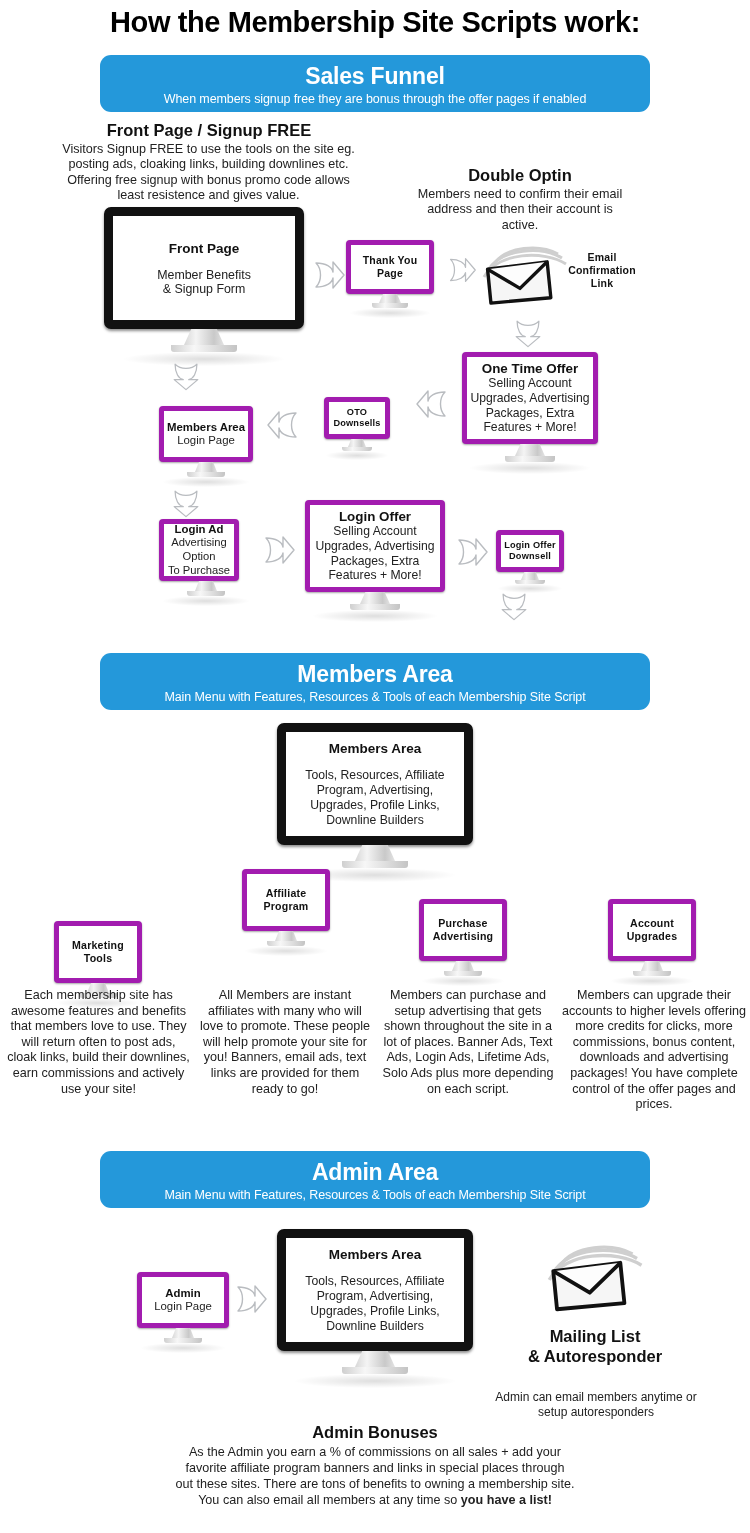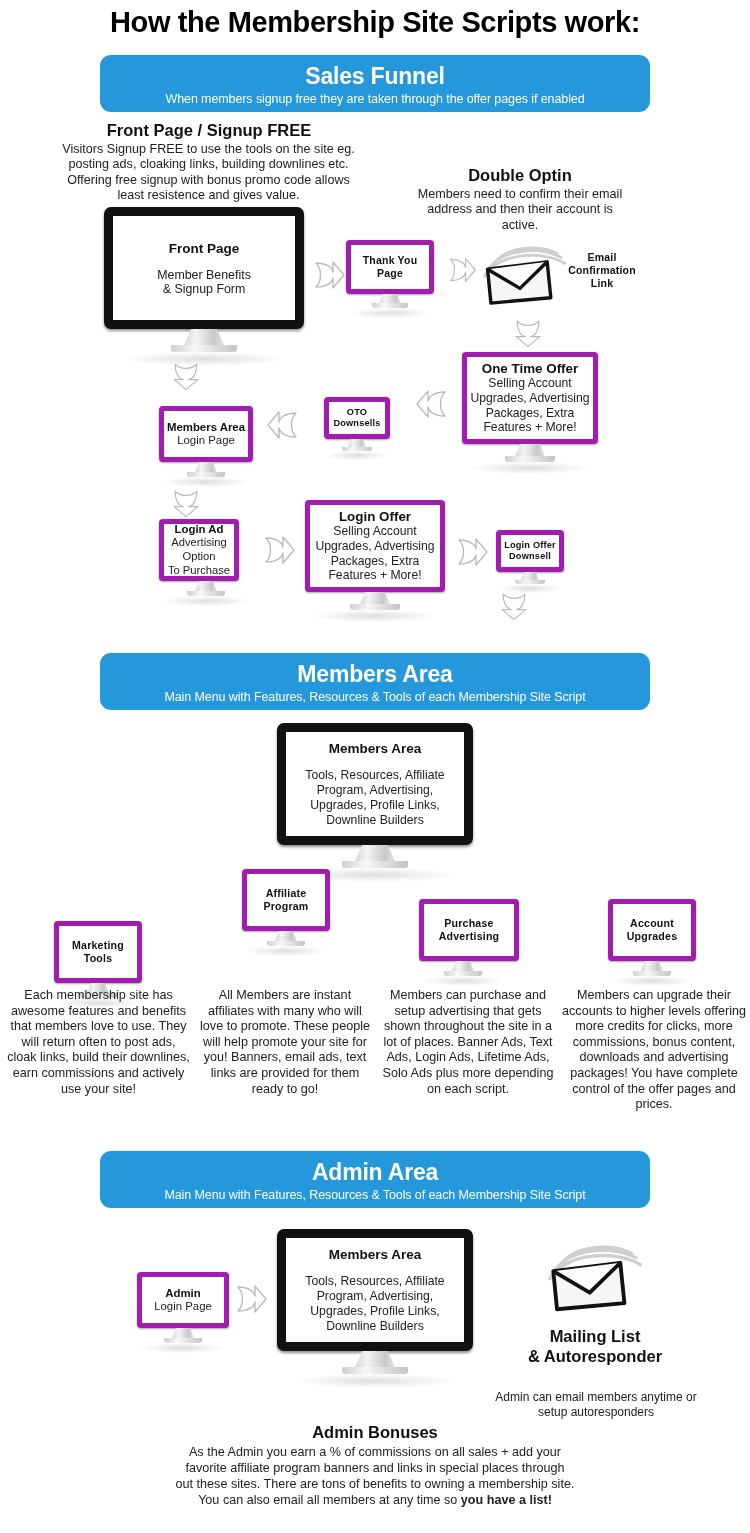--- a/index.html
+++ b/index.html
@@ -99,21 +99,21 @@
   .env{position:absolute;}
   .env svg{display:block;}
 </style>
 </head>
 <body>
 
 <div class="page-title">How the Membership Site Scripts work:</div>
 
 <div class="banner" style="left:100px;top:55px;width:550px;height:57px;">
   <div class="banner-title">Sales Funnel</div>
-  <div class="banner-sub">When members signup free they are taken through the offer pages if enabled</div>
+  <div class="banner-sub">When members signup free they are bonus through the offer pages if enabled</div>
 </div>
 
 <div class="hd" style="left:64px;top:120px;width:290px;font-size:16.5px;line-height:20px;">Front Page / Signup FREE</div>
 <div class="pg" style="left:56px;top:142px;width:305px;font-size:12.6px;line-height:15.4px;">Visitors Signup FREE to use the tools on the site eg. posting ads, cloaking links, building downlines etc. Offering free signup with bonus promo code allows least resistence and gives value.</div>
 
 <div class="hd" style="left:420px;top:165px;width:200px;font-size:16.5px;line-height:20px;">Double Optin</div>
 <div class="pg" style="left:415px;top:187px;width:210px;font-size:12.6px;line-height:15.4px;">Members need to confirm their email address and then their account is active.</div>
 
 <div class="mon black" style="left:104px;top:207px;width:200px;height:122px;">
   <div class="screen" style="width:200px;height:122px;">
@@ -303,21 +303,21 @@
   <div class="screen" style="width:88px;height:62px;">
     <div class="cap" style="font-size:10.6px;white-space:pre-line;">Affiliate
 Program</div>
   </div>
   <div class="stand" style="top:62px;width:22px;height:10px;clip-path:polygon(18% 0,82% 0,100% 100%,0 100%);"></div>
   <div class="standbase" style="top:72px;width:38px;height:5px;"></div>
   <div class="reflect" style="top:77px;width:82px;height:10px;"></div>
 </div>
 
 <div class="mon grey" style="left:419px;top:899px;width:88px;height:62px;">
-  <div class="screen" style="width:100px;height:62px;">
+  <div class="screen" style="width:88px;height:62px;">
     <div class="cap" style="font-size:10.6px;white-space:pre-line;">Purchase
 Advertising</div>
   </div>
   <div class="stand" style="top:62px;width:22px;height:10px;clip-path:polygon(18% 0,82% 0,100% 100%,0 100%);"></div>
   <div class="standbase" style="top:72px;width:38px;height:5px;"></div>
   <div class="reflect" style="top:77px;width:82px;height:10px;"></div>
 </div>
 
 <div class="mon grey" style="left:608px;top:899px;width:88px;height:62px;">
   <div class="screen" style="width:88px;height:62px;">

